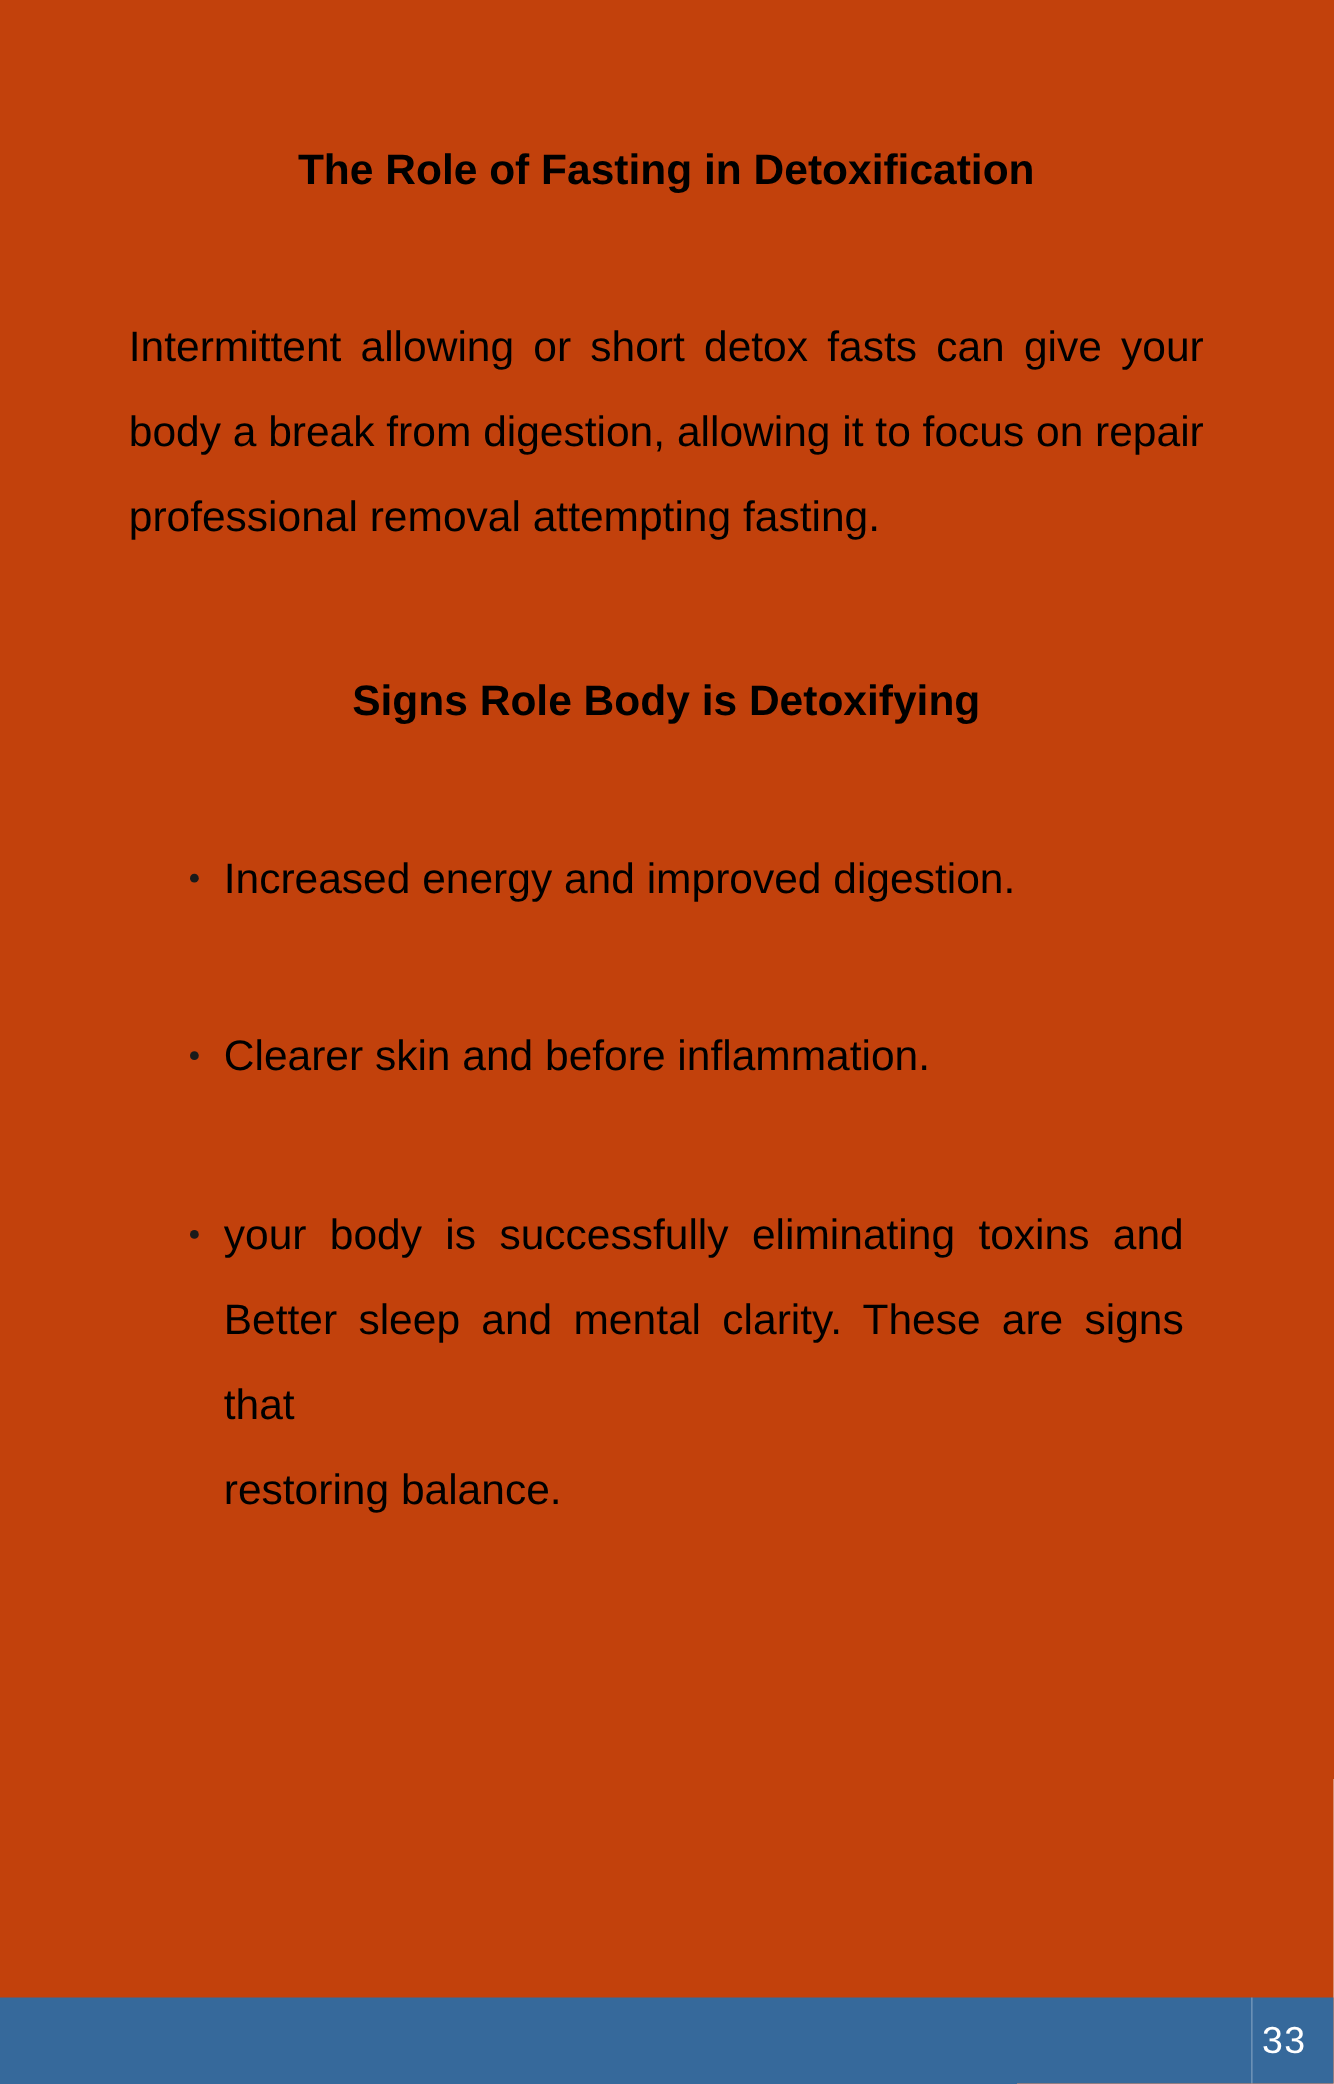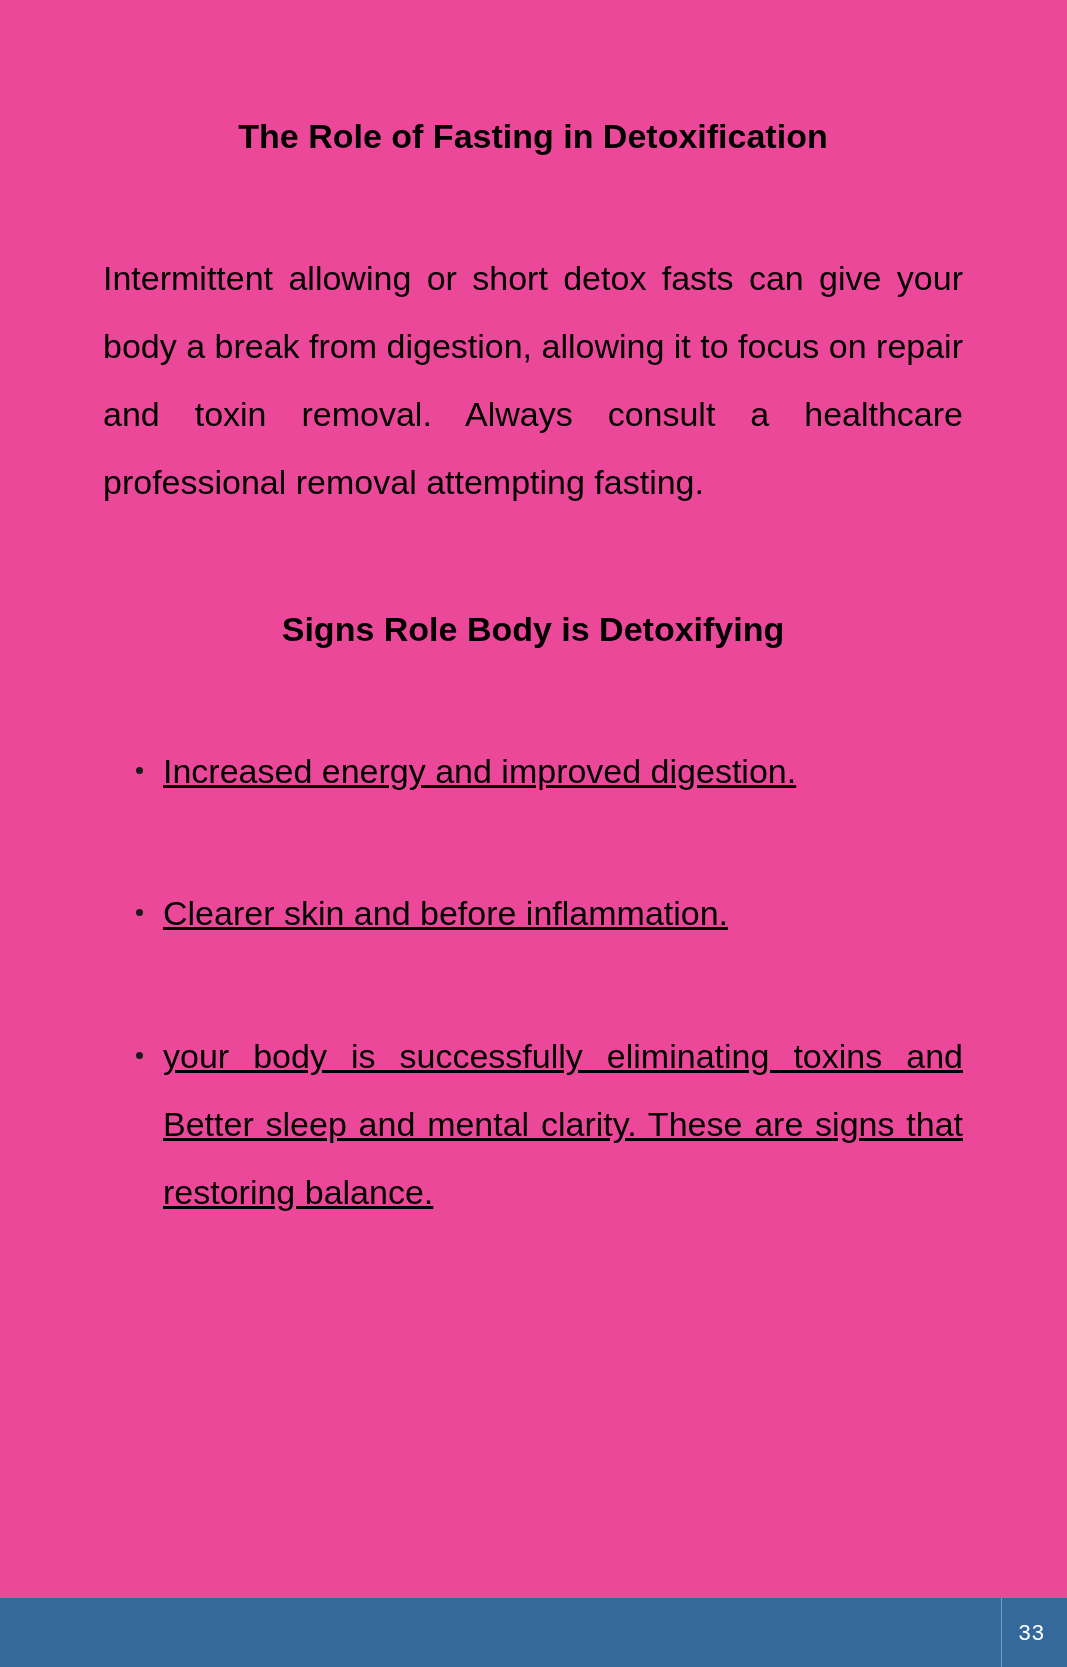--- a/index.html
+++ b/index.html
@@ -4,21 +4,21 @@
 <style>
   html, body {
     margin: 0;
     padding: 0;
     background: #ffffff;
   }
   .page {
     position: relative;
     width: 1067px;
     height: 1667px;
-    background: #ec4899;
+    background: #c2410c;
     overflow: hidden;
     font-family: "Liberation Sans", "DejaVu Sans", sans-serif;
     color: #000000;
   }
   .content {
     position: absolute;
     left: 103px;
     top: 0;
     width: 860px;
     padding-top: 102px;
@@ -38,21 +38,21 @@
   .intro { margin: 0 0 78px 0; }
   
   .pline {
     text-align: justify;
     text-align-last: justify;
   }
   .pline.last {
     text-align: left;
     text-align-last: auto;
   }
-  .bullet-list { margin: 0; padding: 0; list-style: none; text-decoration: underline; }
+  .bullet-list { margin: 16px; padding: 0; list-style: none; }
   .bullet-item {
     position: relative;
     padding-left: 60px;
     margin: 0 0 74px 0;
   }
   .bullet-item.b2 { margin-bottom: 75px; }
   .bullet-item.b3 { margin-bottom: 0; }
   .bullet-dot {
     position: absolute;
     left: 33px;
@@ -77,38 +77,37 @@
     bottom: 0;
     width: 1px;
     background: rgba(255,255,255,0.35);
   }
   .page-number {
     position: absolute;
     right: 22px;
     top: 0;
     height: 69px;
     line-height: 69px;
-    font-size: 22px;
+    font-size: 30px;
     color: #ffffff;
     letter-spacing: 1px;
   }
 </style>
 </head>
 <body>
 
 <div class="page">
 
   <div class="content">
 
     <div class="heading h1">The Role of Fasting in Detoxification</div>
 
     <div class="para">
         <div class="pline">Intermittent allowing or short detox fasts can give your</div>
         <div class="pline">body a break from digestion, allowing it to focus on repair</div>
-        <div class="pline">and toxin removal. Always consult a healthcare</div>
         <div class="pline last">professional removal attempting fasting.</div>
       </div>
 
     <div class="heading h2">Signs Role Body is Detoxifying</div>
 
 
     <ul class="bullet-list">
       <li class="bullet-item b1">
         <span class="bullet-dot"></span>
         <div>

